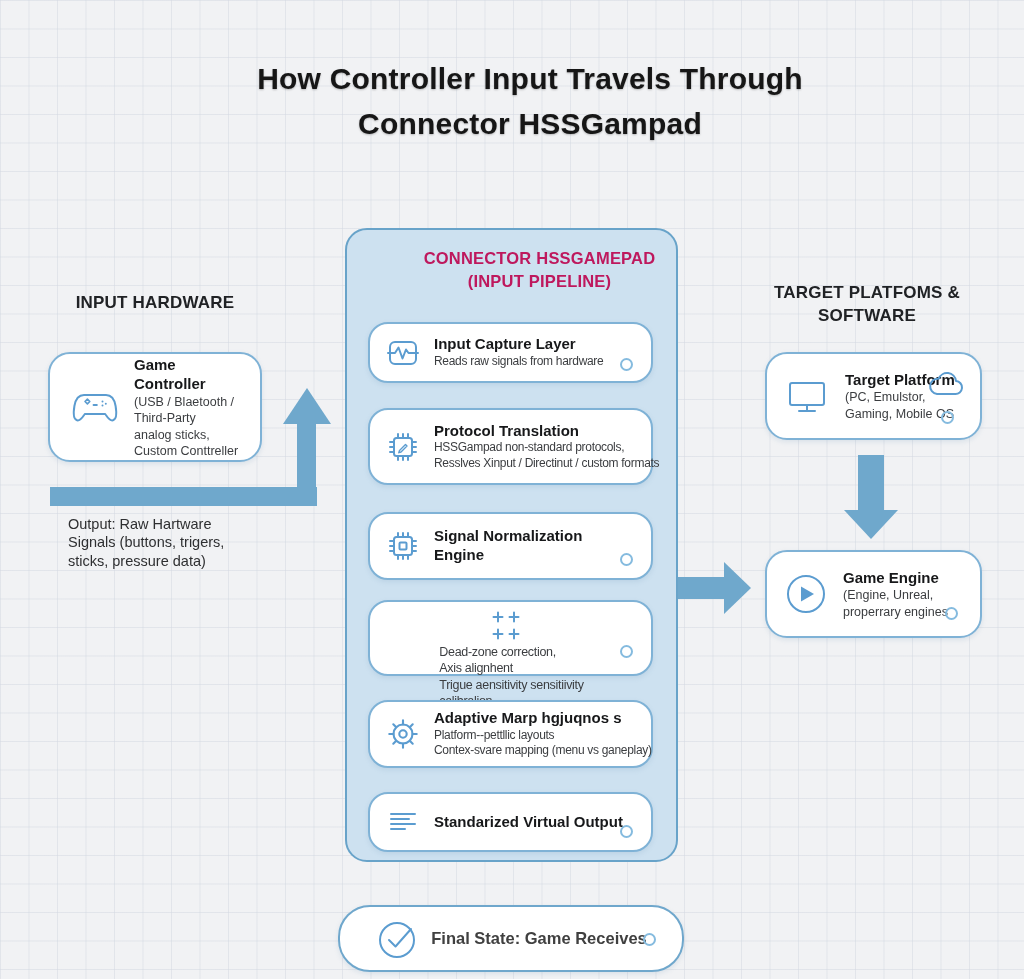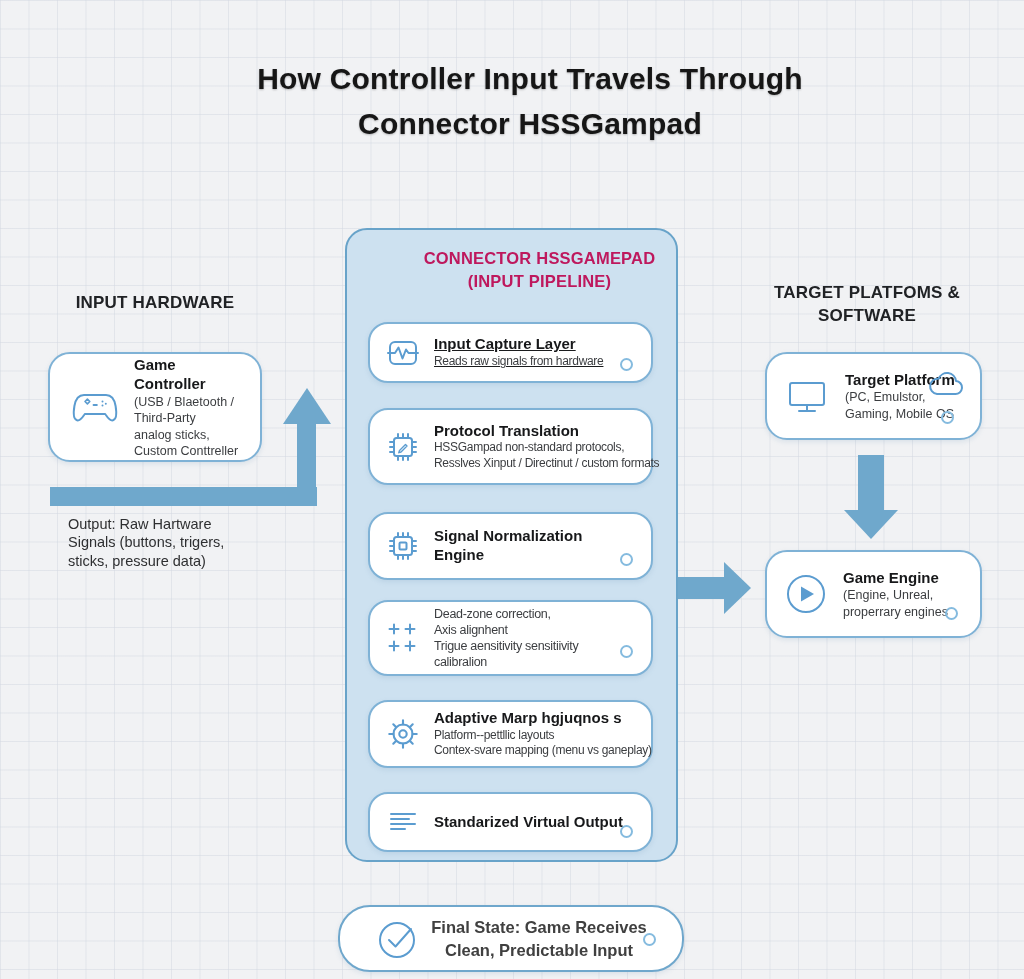--- a/index.html
+++ b/index.html
@@ -42,25 +42,25 @@
   .pipeline{
     left:345px;top:228px;width:333px;height:634px;
     background:#cde1f0;border:2px solid #68a3c9;border-radius:22px;box-sizing:border-box;
   }
   .pipeline-header{position:absolute;left:0;top:17px;width:100%;text-align:center;
     font-size:16.5px;font-weight:700;color:#be185d;line-height:1.4;letter-spacing:.2px;margin-left:28px;}
   .step{position:absolute;left:21px;width:285px;border-radius:20px;padding:6px 10px 6px 12px;}
   .step .icon{width:42px;margin-right:10px;}
   .step-title{font-size:15px;font-weight:700;color:#17181a;line-height:1.25;white-space:nowrap;}
   .step-desc{font-size:12px;color:#3b3d40;line-height:1.3;white-space:nowrap;letter-spacing:-0.3px;}
-  .step-s1{top:92px;height:61px;text-decoration:underline;}
+  .step-s1{top:92px;height:61px;}
   .step-s2{top:178px;height:77px;}
   .step-s3{top:282px;height:68px;}
   .step-s3 .step-title{white-space:normal;max-width:175px;}
-  .step-s4{top:370px;height:76px;}
+  .step-s4{top:370px;height:76px;flex-direction:column;}
   .step-s4 .step-desc{font-size:12.5px;}
   .step-s5{top:470px;height:68px;}
   .step-s6{top:562px;height:60px;border-radius:20px;}
   
   .target-box{left:765px;top:352px;width:217px;height:88px;padding:10px 14px 10px 14px;}
   .target-box .icon{width:52px;margin-right:12px;}
   .engine-box{left:765px;top:550px;width:217px;height:88px;padding:10px 14px 10px 12px;}
   .engine-box .icon{width:54px;margin-right:10px;}
   .cloud{position:absolute;right:12px;top:14px;}
   
@@ -272,18 +272,17 @@
 
   <div class="abs wbox final-box">
     <span class="icon">
       <svg class="lineart" width="44" height="44" viewBox="0 0 44 44" stroke-width="2.6">
         <circle cx="21" cy="23" r="17"></circle>
         <path d="M13 23 l6.5 6.5 L35 12"></path>
       </svg>
     </span>
     <div class="final-title">
       <div>Final State: Game Receives</div>
-      <div>Clean, Predictable Input</div>
     </div>
     <span class="dot" style="right:26px;bottom:24px;"></span>
   </div>
 
 </div>
 
 </body></html>

